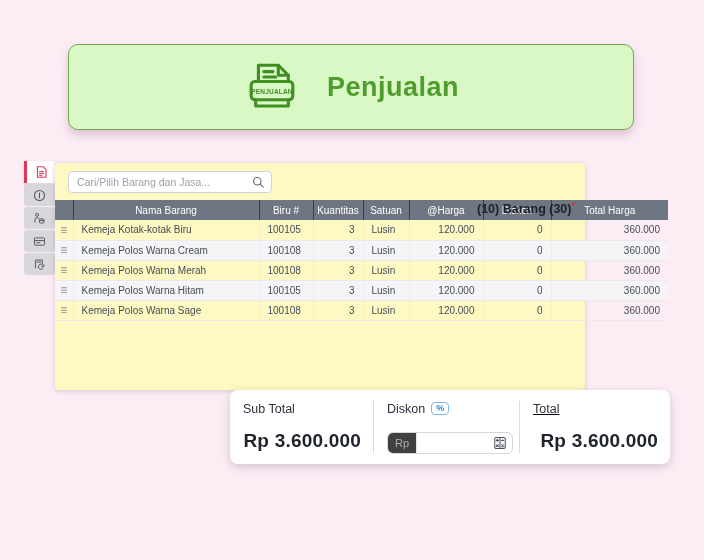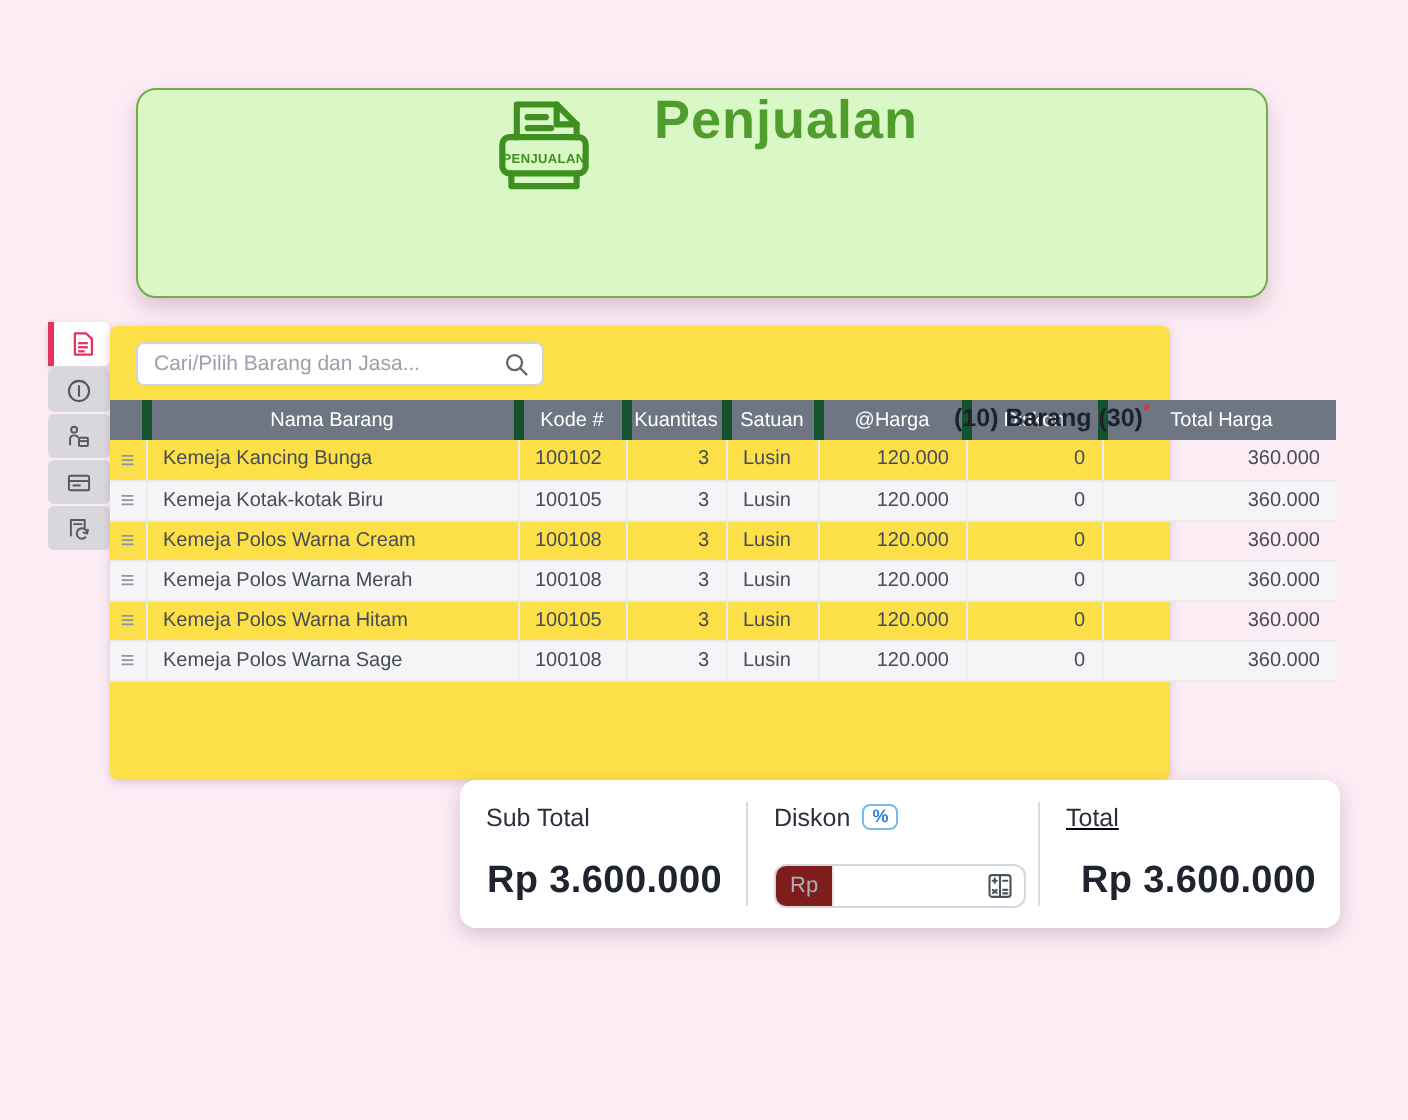--- a/index.html
+++ b/index.html
@@ -1,63 +1,63 @@
 <!DOCTYPE html>
 <html><head>
 <meta charset="utf-8">
 <style>
   * { margin:0; padding:0; box-sizing:border-box; }
   html,body { width:704px; height:560px; }
   body { font-family:"Liberation Sans", sans-serif; background:#fcedf5; position:relative; overflow:hidden; }
 
   
   .banner {
-    position:absolute; left:68px; top:44px; width:566px; height:105px;
+    position:absolute; left:68px; top:44px; width:566px; height:86px;
     background:#daf7c6; border:1.6px solid #74ab4b; border-radius:10px;
     box-shadow:0 5px 10px rgba(185,140,165,.45);
-    display:flex; justify-content:center; gap:26px;
+    display:flex; align-items:center; justify-content:center; gap:26px;
   }
   .banner-title { color:#4f9d2c; font-size:27px; font-weight:bold; letter-spacing:.5px; }
 
   
   .side-rail { position:absolute; left:24px; top:161px; width:31px; }
   .rail-item {
     width:31px; height:22px; margin-bottom:1px; background:#d8d8dc;
     border-radius:3px; display:flex; align-items:center; justify-content:center;
   }
   .rail-item.active {
     background:#ffffff; border-radius:0 3px 3px 0;
     border-left:3px solid #e4355f; box-shadow:0 1px 3px rgba(0,0,0,.15);
   }
 
   
   .panel {
     position:absolute; left:55px; top:163px; width:530px; height:227px;
-    background:#fde047; border-radius:4px; box-shadow:0 1px 5px rgba(150,110,140,.35);
+    background:#fef9c3; border-radius:4px; box-shadow:0 1px 5px rgba(150,110,140,.35);
   }
   .panel-top { position:relative; height:37px; }
   .search-box {
     position:absolute; left:13px; top:8px; width:204px; height:22px;
     border:1px solid #cfd4da; border-radius:4px; background:#fff;
     display:flex; align-items:center; padding:0 6px 0 8px;
   }
   .search-box input {
     flex:1; border:none; outline:none; font-family:inherit;
     font-size:10.5px; color:#444; background:transparent; min-width:0;
   }
   .search-box input::placeholder { color:#9aa1ab; }
   .item-count {
     position:absolute; right:10px; top:11px; font-size:12.5px; font-weight:bold; color:#1c212b;margin-top:26px;
   }
   .item-count sup { color:#e03131; font-size:9px; }
 
   table { border-collapse:collapse; table-layout:fixed; width:613px; }
   thead th {
     background:#6d7682; color:#fff; font-weight:normal; font-size:10px;
-    height:20px; text-align:center; border-right:5px solid #14532d; overflow:hidden; white-space:nowrap;
+    height:20px; text-align:center; border-right:1px solid #14532d; overflow:hidden; white-space:nowrap;
   }
   thead th:last-child { border-right:none; }
   tbody td {
     height:20px; font-size:10px; color:#454c58;
     border-right:1px solid #ededf1; border-bottom:1px solid #e9e9ee;
     overflow:hidden; white-space:nowrap; padding:0 8px;
   }
   tbody td:last-child { border-right:none; }
   tbody tr:nth-child(even) { background:#f5f5f8; }
   td.c-handle { text-align:center; padding:0; color:#8f949c; }
@@ -83,21 +83,21 @@
     display:inline-block; margin-left:6px; padding:0px 4px 1px; font-size:9px; font-weight:bold;
     color:#2f7fd1; border:1px solid #7db8e8; border-radius:4px; background:#fff; vertical-align:2px;
   }
   .disc-input {
     position:absolute; left:13px; bottom:10px; width:126px; height:22px;
     border:1px solid #d4d8dd; border-radius:6px; background:#fff;
     display:flex; align-items:center; overflow:hidden;
   }
   .disc-prefix {
     color:#aab0b8; font-size:11px; padding:0 7px; height:100%;
-    display:flex; align-items:center; border-right:1px solid #e3e6ea; background:#7f1d1d;
+    display:flex; align-items:center; border-right:1px solid #e3e6ea; background:#404040;
   }
   .disc-input input {
     flex:1; border:none; outline:none; min-width:0; font-family:inherit; font-size:11px; padding:0 4px;
   }
   .calc-btn { display:flex; align-items:center; padding:0 5px; cursor:pointer; }
 </style>
 </head>
 <body>
 
 <div class="banner">
@@ -173,39 +173,29 @@
         <col style="width:50px">
       <col style="width:46px">
         <col style="width:74px">
         <col style="width:68px">
         <col style="width:117px">
     </colgroup>
     <thead>
       <tr>
         <th></th>
         <th>Nama Barang</th>
-        <th>Kode #</th>
+        <th>Biru #</th>
         <th>Kuantitas</th>
         <th>Satuan</th>
         <th>@Harga</th>
         <th>Diskon</th>
         <th>Total Harga</th>
       </tr>
     </thead>
     <tbody id="rows-body">
-    <tr>
-      <td class="c-handle"></td>
-      <td>Kemeja Kancing Bunga</td>
-      <td>100102</td>
-      <td class="c-num">3</td>
-      <td>Lusin</td>
-      <td class="c-num">120.000</td>
-      <td class="c-num">0</td>
-      <td class="c-num">360.000</td>
-    </tr>
 
     <tr>
       <td class="c-handle"></td>
       <td>Kemeja Kotak-kotak Biru</td>
       <td>100105</td>
       <td class="c-num">3</td>
       <td>Lusin</td>
       <td class="c-num">120.000</td>
       <td class="c-num">0</td>
       <td class="c-num">360.000</td>

